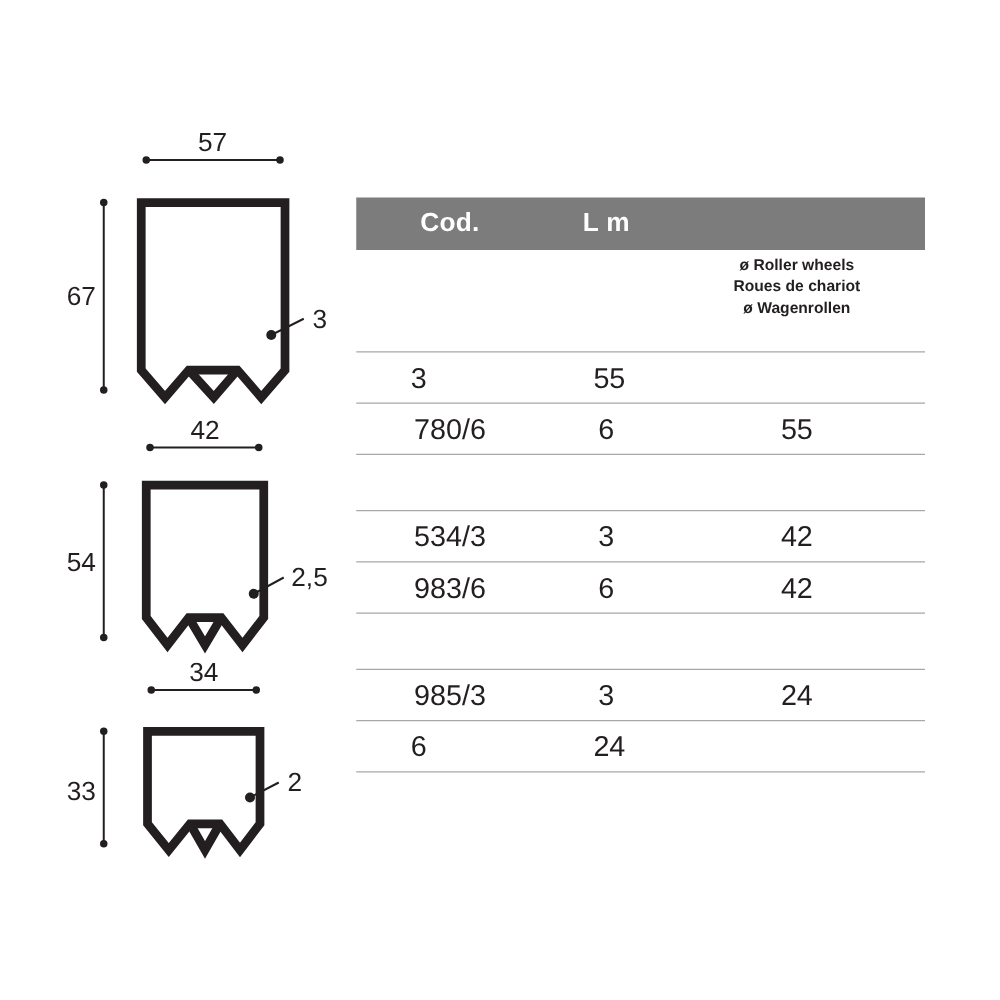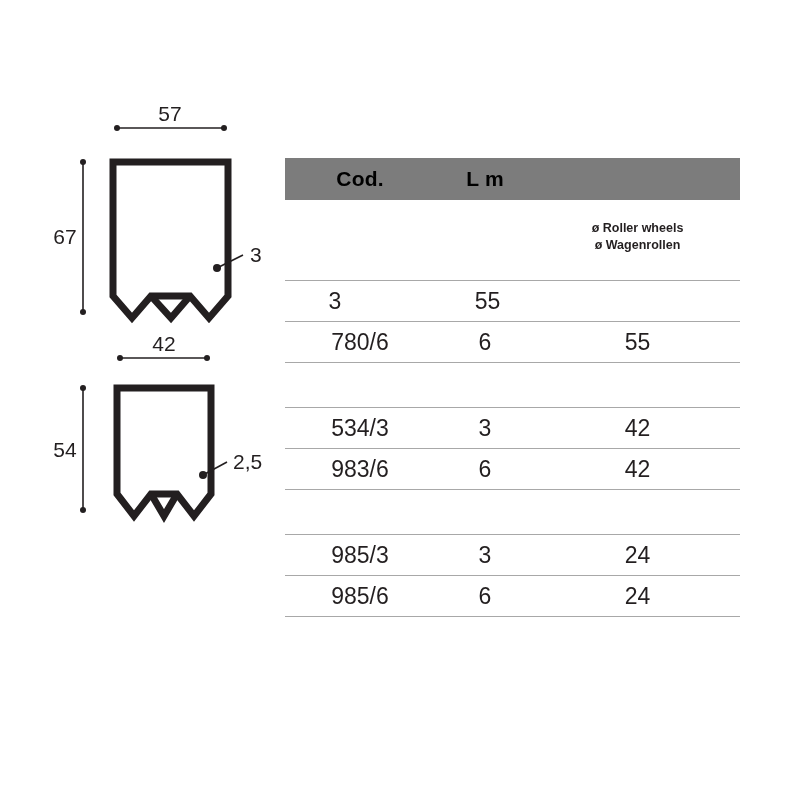--- a/index.html
+++ b/index.html
@@ -39,37 +39,37 @@
 
   
   .table-wrap {
     position: absolute;
     left: 285px;
     top: 158px;
     width: 455px;
   }
   .table-header {
     background: #7c7c7c;
-    color: #000000;
+    color: #ffffff;
     height: 42px;
     display: flex;
     align-items: center;
   }
   .table-header .th {
     font-size: 21px;
     font-weight: bold;
     text-align: center;
     letter-spacing: 0.2px;
   }
   .col-cod { width: 150px; }
   .col-lm  { width: 100px; }
   .col-rw  { width: 205px; }
 
   .sub-langs {
-    padding-top: 20px;
+    padding-top: 4px;
     padding-bottom: 4px;
   }
   .sub-langs .sub {
     font-size: 12.5px;
     font-weight: bold;
     text-align: center;
     color: #231f20;
     line-height: 17px;
     margin-left: 250px;
     width: 205px;
@@ -153,32 +153,54 @@
         <path d="M 96,58 L 190,58 L 190,164 L 173,186 L 156,164
                  L 130,164 L 113,186 L 96,164 Z" fill="none" stroke="#231f20" stroke-width="7" stroke-linejoin="miter"></path>
         <path d="M 156,164 L 143,186 L 130,164" fill="none" stroke="#231f20" stroke-width="7" stroke-linejoin="miter"></path>
 
         <line x1="182" y1="145" x2="206" y2="132" stroke="#231f20" stroke-width="1.6"></line>
         <circle cx="182" cy="145" r="4" fill="#231f20"></circle>
         <text class="dimtext" x="212" y="139" text-anchor="start">2,5</text>
       </svg>
     </div>
 
+    <div class="profile-block" style="top:530px;">
+      <svg class="profile-svg" width="285" height="170" viewBox="0 0 285 170" xmlns="http://www.w3.org/2000/svg">
+        <line x1="100" y1="22" x2="184" y2="22" stroke="#231f20" stroke-width="1.6"></line>
+        <circle cx="100" cy="22" r="3" fill="#231f20"></circle>
+        <circle cx="184" cy="22" r="3" fill="#231f20"></circle>
+        <text class="dimtext" x="142" y="15" text-anchor="middle">34</text>
+
+        <line x1="62" y1="55" x2="62" y2="145" stroke="#231f20" stroke-width="1.6"></line>
+        <circle cx="62" cy="55" r="3" fill="#231f20"></circle>
+        <circle cx="62" cy="145" r="3" fill="#231f20"></circle>
+        <text class="dimtext" x="44" y="110" text-anchor="middle">33</text>
+
+        <path d="M 97,55 L 187,55 L 187,129 L 171,150 L 155,129
+                 L 131,129 L 114,150 L 97,129 Z" fill="none" stroke="#231f20" stroke-width="7" stroke-linejoin="miter"></path>
+        <path d="M 155,129 L 143,150 L 131,129" fill="none" stroke="#231f20" stroke-width="7" stroke-linejoin="miter"></path>
+
+        <line x1="179" y1="108" x2="202" y2="96" stroke="#231f20" stroke-width="1.6"></line>
+        <circle cx="179" cy="108" r="4" fill="#231f20"></circle>
+        <text class="dimtext" x="209" y="103" text-anchor="start">2</text>
+      </svg>
+    </div>
 
   </div>
 
   <div class="table-wrap">
 
     <div class="table-header">
       <div class="th col-cod">Cod.</div>
       <div class="th col-lm">L m</div>
     </div>
 
     <div class="sub-langs">
       <div class="sub">ø Roller wheels</div>
+      <div class="sub">Roues de chariot</div>
       <div class="sub">ø Wagenrollen</div>
     </div>
 
     <div class="rows">
 
       <div style="height:14px;"></div>
       <div class="row first-in-group">
         <div class="td col-lm">3</div>
         <div class="td col-rw">55</div>
       </div>
@@ -200,21 +222,20 @@
         <div class="td col-rw">42</div>
       </div>
 
       <div class="group-gap"></div>
       <div class="row first-in-group">
         <div class="td col-cod">985/3</div>
         <div class="td col-lm">3</div>
         <div class="td col-rw">24</div>
       </div>
       <div class="row">
-        <div class="td col-cod">985/6</div>
         <div class="td col-lm">6</div>
         <div class="td col-rw">24</div>
       </div>
 
     </div>
   </div>
 
 </div>
 
 </body></html>

